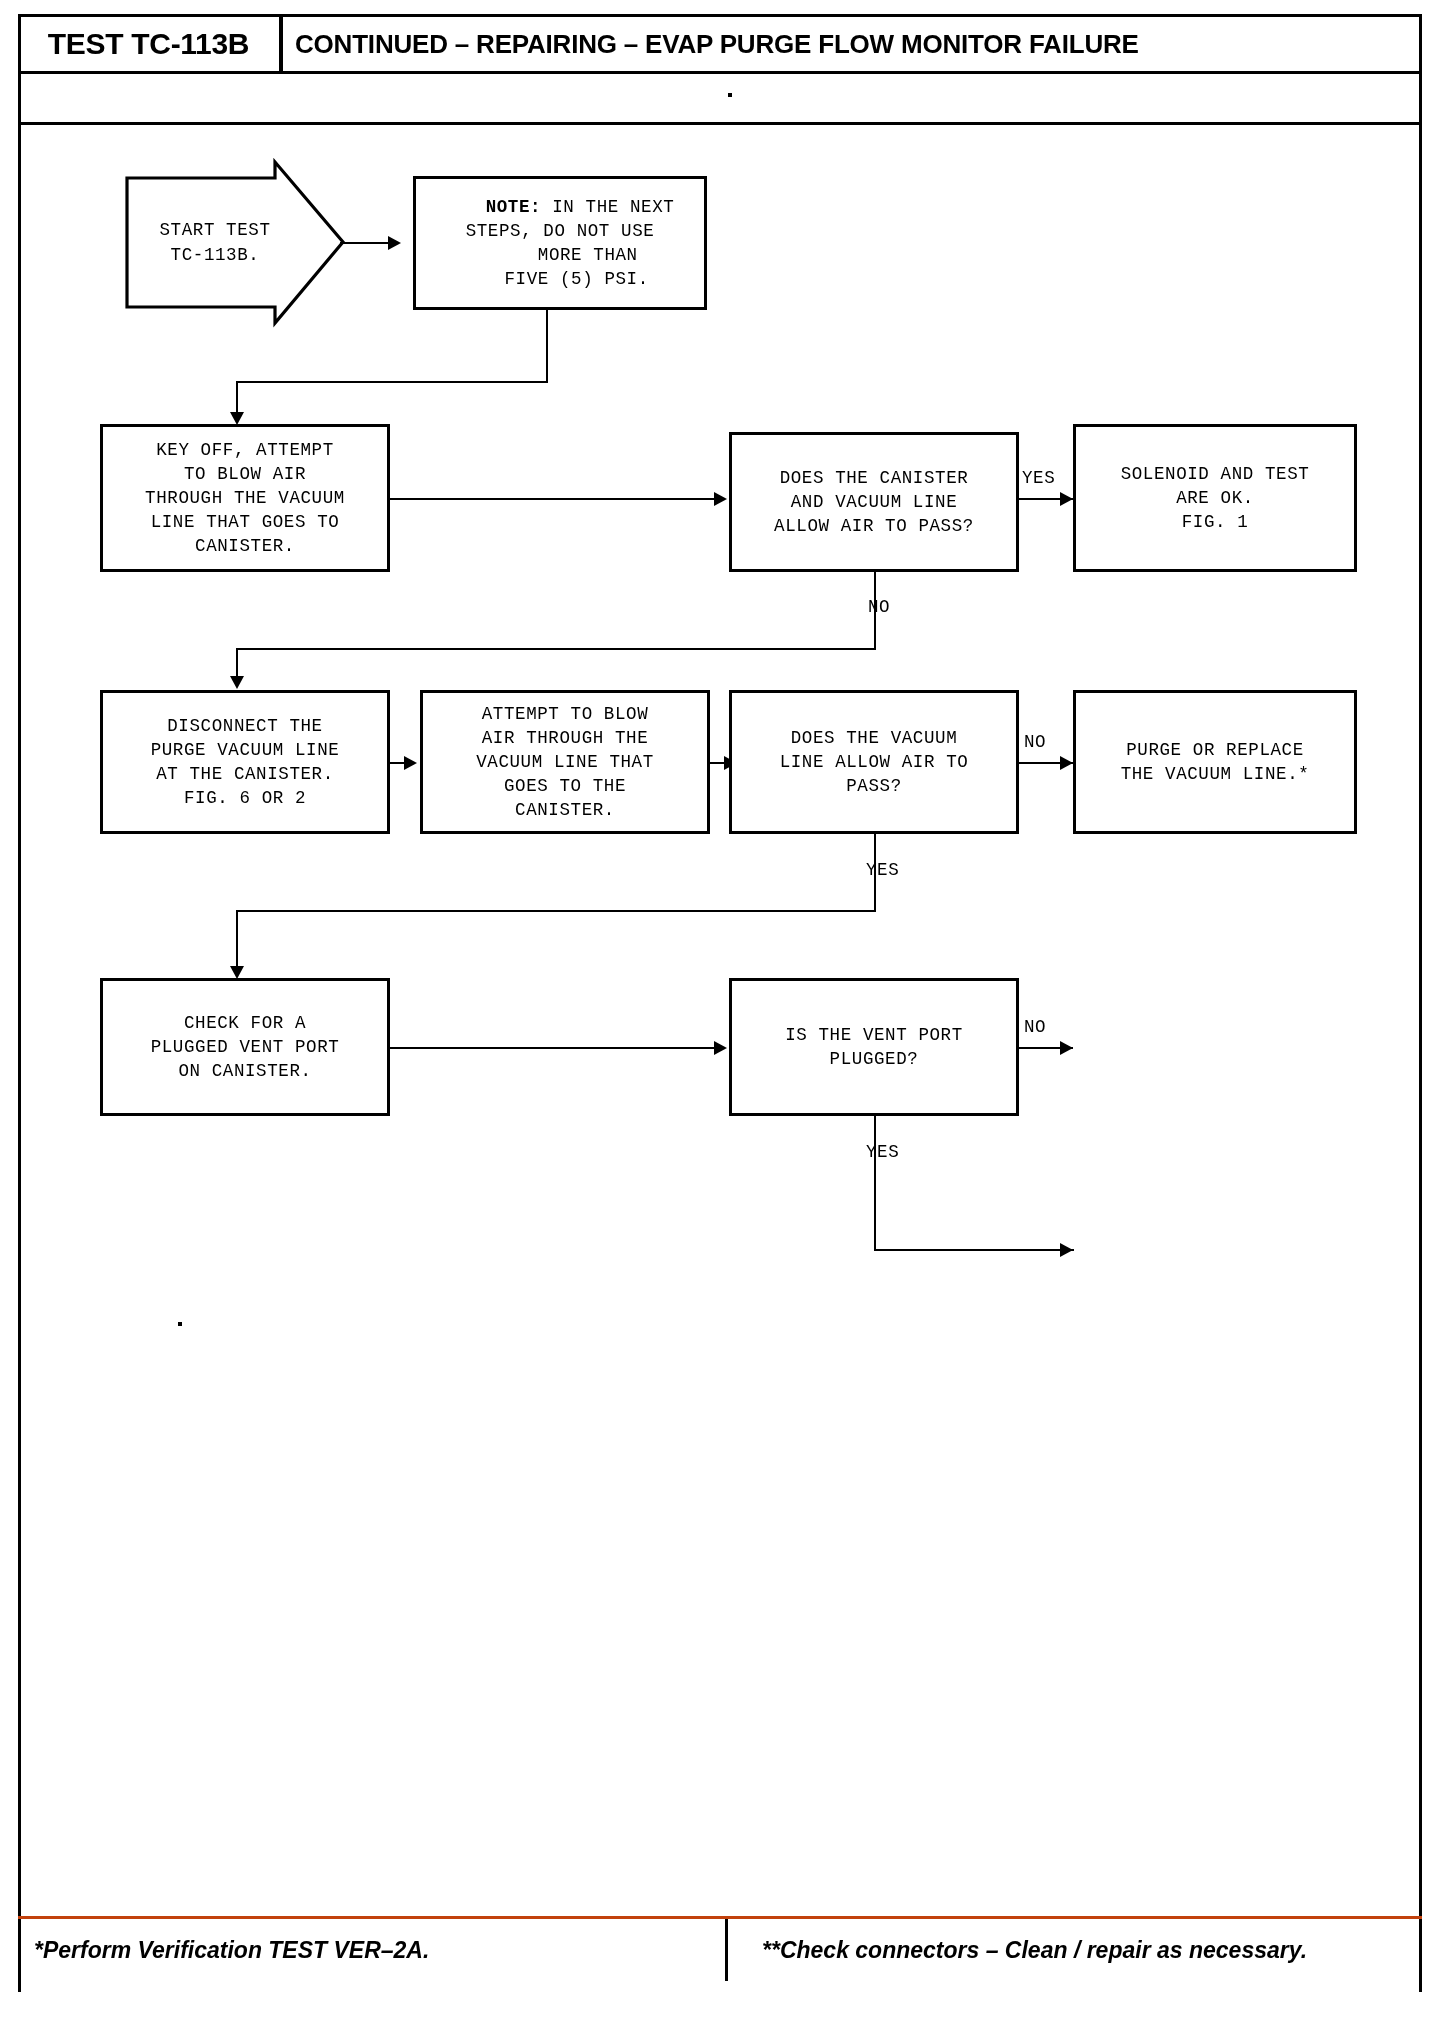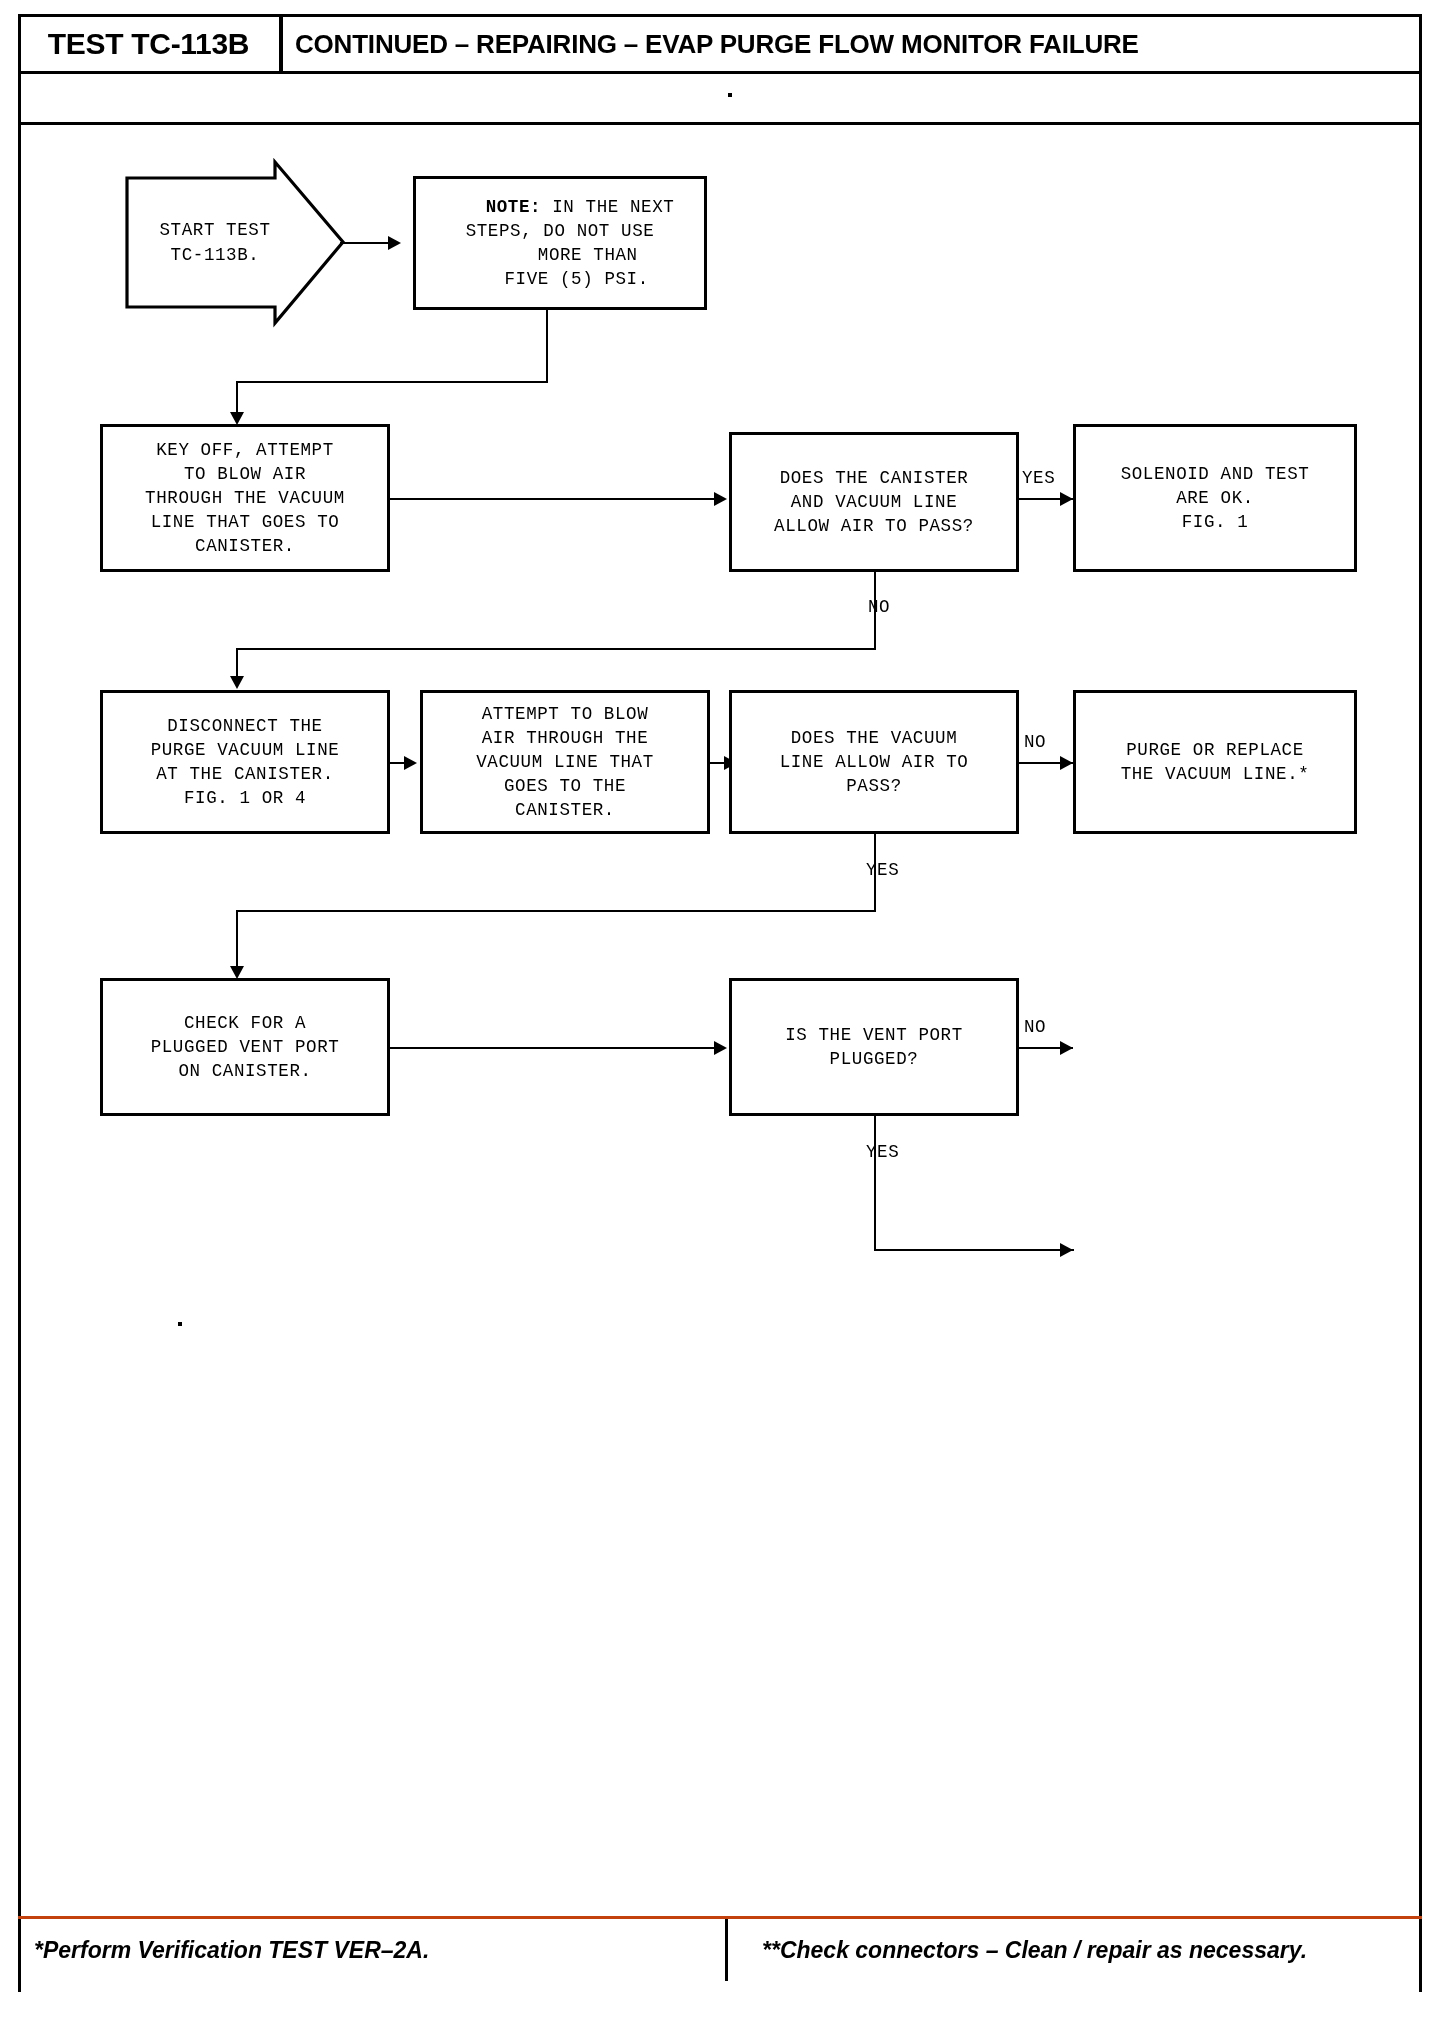--- a/index.html
+++ b/index.html
@@ -302,21 +302,21 @@
   <div class="ln-v" style="left:874px; top:572px; height:78px;"></div>
   <span class="edge-label" style="left:868px; top:597px;">NO</span>
   <div class="ln-h" style="left:236px; top:648px; width:640px;"></div>
   <div class="ln-v" style="left:236px; top:648px; height:36px;"></div>
   <div class="arrow-d" style="left:230px; top:676px;"></div>
 
   <div class="node" style="left:100px; top:690px; width:290px; height:144px;">
     <span class="node-text">DISCONNECT THE
 PURGE VACUUM LINE
 AT THE CANISTER.</span>
-    <span class="node-text sub">FIG. 1 OR 4</span>
+    <span class="node-text sub">FIG. 6 OR 2</span>
   </div>
 
   <div class="ln-h" style="left:390px; top:762px; width:22px;"></div>
   <div class="arrow-r" style="left:404px; top:756px;"></div>
 
   <div class="node" style="left:420px; top:690px; width:290px; height:144px;">
     <span class="node-text">ATTEMPT TO BLOW
 AIR THROUGH THE
 VACUUM LINE THAT
 GOES TO THE

